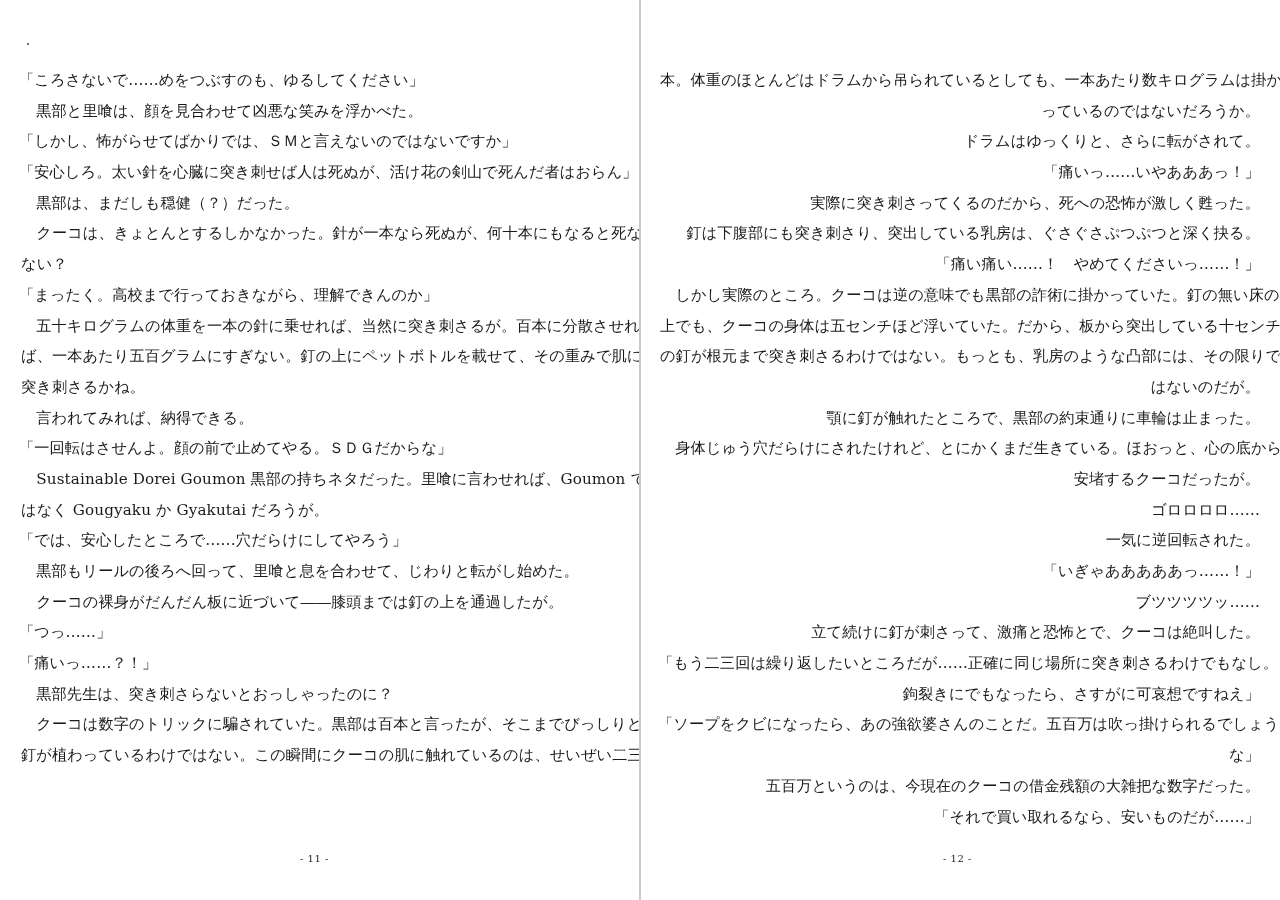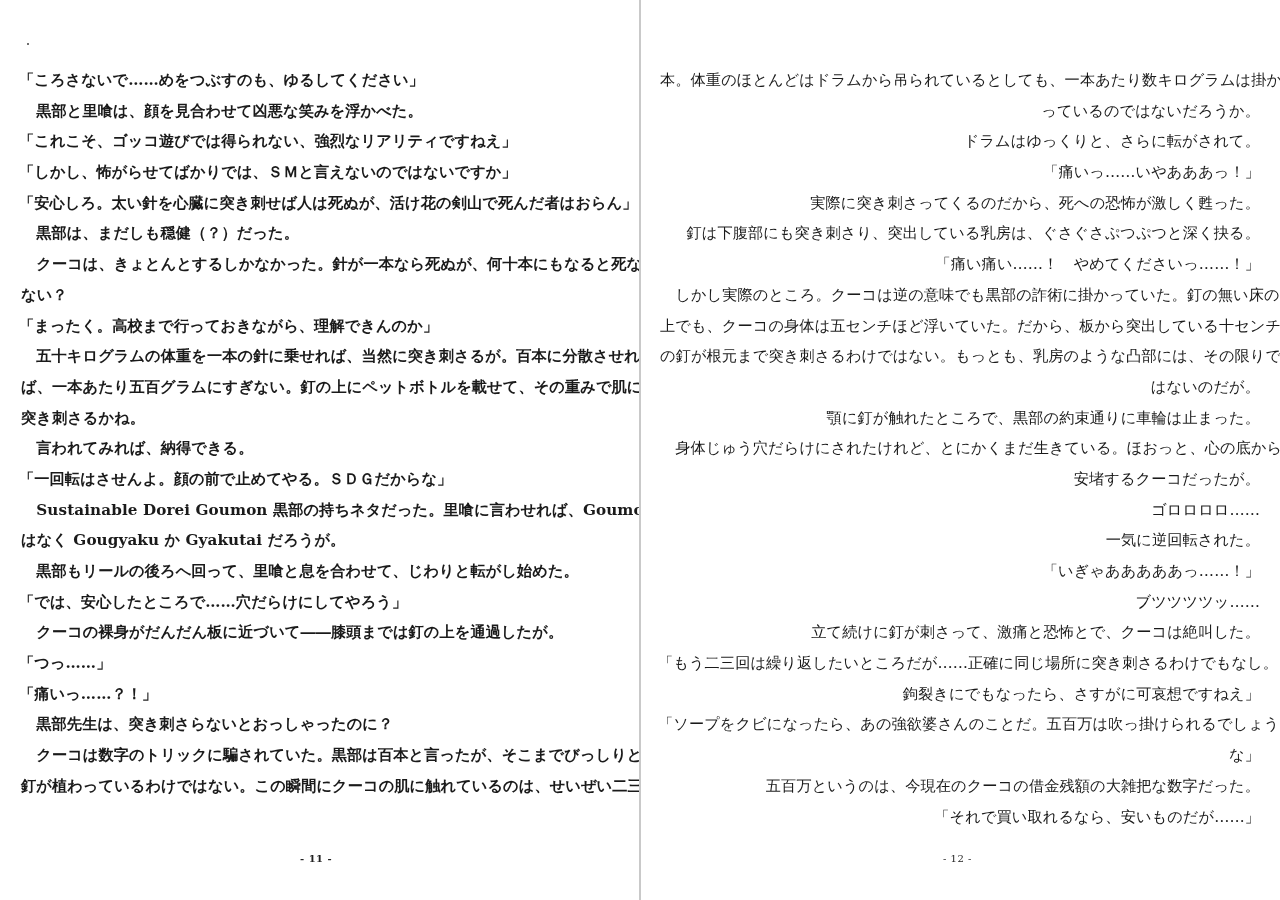--- a/index.html
+++ b/index.html
@@ -19,21 +19,21 @@
     position: absolute;
     inset: 0;
   }
   .page {
     position: absolute;
     top: 0;
     width: 640px;
     height: 900px;
     background: #ffffff;
   }
-  .page.left { left: 0; font-weight: bold; }
+  .page.left { left: 0; }
   .page.right { left: 641px; width: 639px; }
   .divider {
     position: absolute;
     left: 639px;
     top: 0;
     width: 2px;
     height: 900px;
     background: #c9c9c9;
   }
   .text-block {
@@ -75,36 +75,35 @@
 </head>
 <body>
 
 <div class="spread">
 
   <div class="page left">
     <div class="artifact-dot"></div>
     <div class="text-block" id="left-body">
         <span class="line quote">「ころさないで……めをつぶすのも、ゆるしてください」</span>
         <span class="line indent">黒部と里喰は、顔を見合わせて凶悪な笑みを浮かべた。</span>
-        <span class="line quote">「これこそ、ゴッコ遊びでは得られない、強烈なリアリティですねえ」</span>
         <span class="line quote">「しかし、怖がらせてばかりでは、ＳＭと言えないのではないですか」</span>
         <span class="line quote">「安心しろ。太い針を心臓に突き刺せば人は死ぬが、活け花の剣山で死んだ者はおらん」</span>
         <span class="line indent">黒部は、まだしも穏健（？）だった。</span>
         <span class="line indent">クーコは、きょとんとするしかなかった。針が一本なら死ぬが、何十本にもなると死な</span>
         <span class="line">ない？</span>
         <span class="line quote">「まったく。高校まで行っておきながら、理解できんのか」</span>
         <span class="line indent">五十キログラムの体重を一本の針に乗せれば、当然に突き刺さるが。百本に分散させれ</span>
         <span class="line">ば、一本あたり五百グラムにすぎない。釘の上にペットボトルを載せて、その重みで肌に</span>
         <span class="line">突き刺さるかね。</span>
         <span class="line indent">言われてみれば、納得できる。</span>
         <span class="line quote">「一回転はさせんよ。顔の前で止めてやる。ＳＤＧだからな」</span>
         <span class="line indent">Sustainable Dorei Goumon 黒部の持ちネタだった。里喰に言わせれば、Goumon で</span>
         <span class="line">はなく Gougyaku か Gyakutai だろうが。</span>
+        <span class="line quote">「では、安心したところで……穴だらけにしてやろう」</span>
         <span class="line indent">黒部もリールの後ろへ回って、里喰と息を合わせて、じわりと転がし始めた。</span>
-        <span class="line quote">「では、安心したところで……穴だらけにしてやろう」</span>
         <span class="line indent">クーコの裸身がだんだん板に近づいて――膝頭までは釘の上を通過したが。</span>
         <span class="line quote">「つっ……」</span>
         <span class="line quote">「痛いっ……？！」</span>
         <span class="line indent">黒部先生は、突き刺さらないとおっしゃったのに？</span>
         <span class="line indent">クーコは数字のトリックに騙されていた。黒部は百本と言ったが、そこまでびっしりと</span>
         <span class="line">釘が植わっているわけではない。この瞬間にクーコの肌に触れているのは、せいぜい二三</span>
       </div>
     <div class="page-number">- 11 -</div>
   </div>
 

